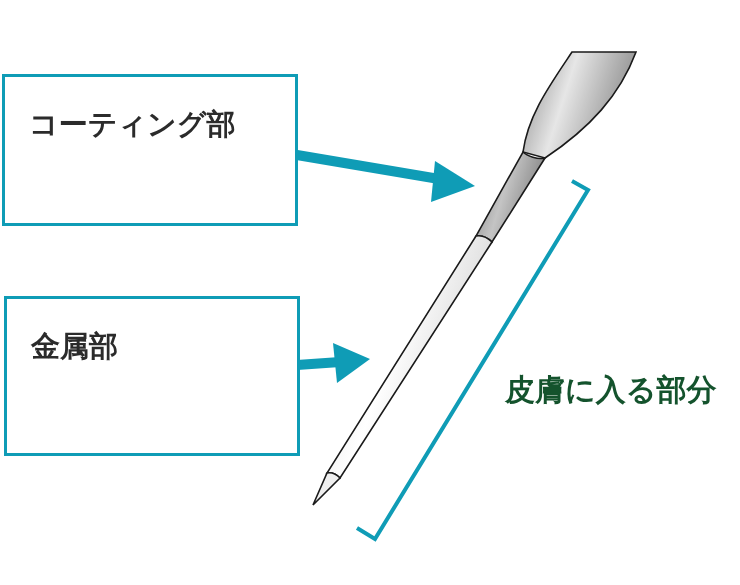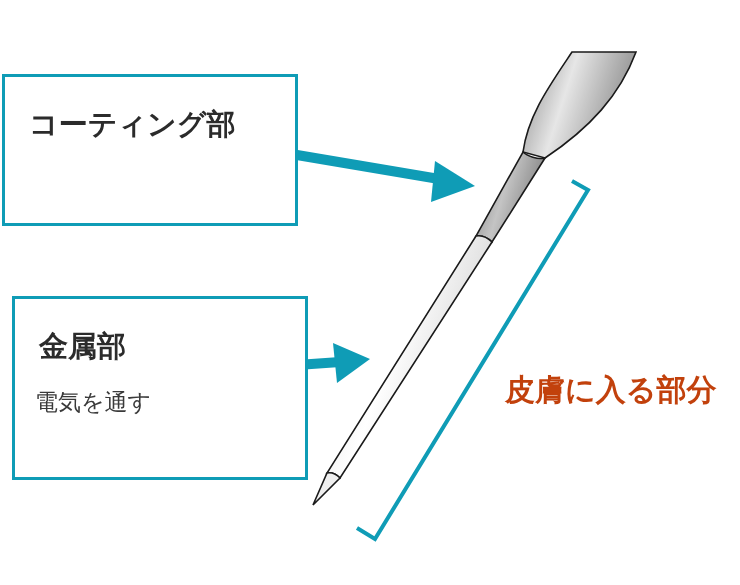--- a/index.html
+++ b/index.html
@@ -1,27 +1,27 @@
 <!DOCTYPE html>
 <html><head>
 <meta charset="utf-8">
 <style>
   html, body { margin: 0; padding: 0; background: #ffffff; }
   body { width: 740px; height: 585px; position: relative; overflow: hidden;
          font-family: "DejaVu Sans", "Liberation Sans", sans-serif; }
   .box { position: absolute; box-sizing: border-box; border: 3px solid #0f9cb6; background: #fff; }
   #box-coating { left: 2px; top: 74px; width: 296px; height: 152px; }
-  #box-metal { left: 12px; top: 296px; width: 296px; height: 184px; }
+  #box-metal { left: 4px; top: 296px; width: 296px; height: 160px; }
   .box-title { position: absolute; left: 24px; font-size: 29px; font-weight: bold; color: #2b2b2b; letter-spacing: 0px; white-space: nowrap; }
   .box-desc { position: absolute; left: 20px; font-size: 23px; color: #3a3a3a; white-space: nowrap; }
   #box-coating .box-title { top: 28px; }
   #box-coating .box-desc { top: 90px; }
   #box-metal .box-title { top: 28px; }
   #box-metal .box-desc { top: 88px; }
-  #skin-label { position: absolute; left: 505px; top: 370px; font-size: 30px; font-weight: bold; color: #c2410c; white-space: nowrap; }
+  #skin-label { position: absolute; left: 505px; top: 370px; font-size: 30px; font-weight: bold; color: #14532d; white-space: nowrap; }
   svg#diagram { position: absolute; left: 0; top: 0; }
 </style>
 </head>
 <body>
 
 <svg id="diagram" width="740" height="585" viewBox="0 0 740 585">
   <defs>
     <linearGradient id="handleGrad" x1="0" y1="0" x2="1" y2="0.3">
       <stop offset="0" stop-color="#8a8a8a"></stop>
       <stop offset="0.45" stop-color="#e6e6e6"></stop>
@@ -59,16 +59,15 @@
 
   <polyline points="572,181 588,190 375,539 357,528" fill="none" stroke="#0f9cb6" stroke-width="4" stroke-linejoin="miter"></polyline>
 </svg>
 
 <div class="box" id="box-coating">
   <div class="box-title">コーティング部</div>
 </div>
 
 <div class="box" id="box-metal">
   <div class="box-title">金属部</div>
-  <div class="box-desc">電気を通す</div>
 </div>
 
 <div id="skin-label">皮膚に入る部分</div>
 
 </body></html>

